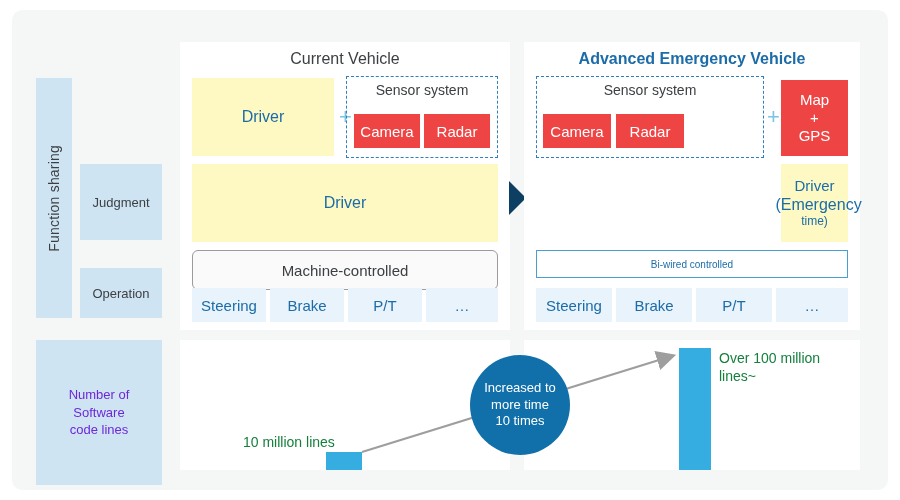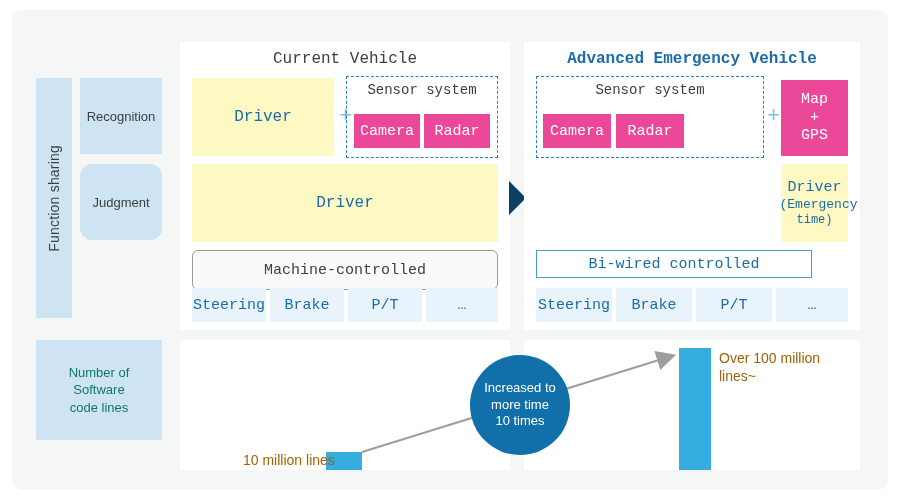--- a/index.html
+++ b/index.html
@@ -40,39 +40,38 @@
   .rowlabel{
     position:absolute;
     left:80px;
     width:82px;
     background:#cfe4f3;
     display:flex;align-items:center;justify-content:center;
     font-size:13px;color:#3c4043;
     text-align:center;
   }
   .rowlabel.r1{top:78px;height:76px;}
-  .rowlabel.r2{top:164px;height:76px;border-radius:12px;}
+  .rowlabel.r2{top:164px;height:76px;}
   .rowlabel.r3{top:268px;height:50px;}
 
   .sw-label{
     position:absolute;
     left:36px;top:340px;
-    width:126px;height:100px;
+    width:126px;height:145px;
     background:#cfe4f3;
     display:flex;align-items:center;justify-content:center;
     text-align:center;
-    font-size:13px;color:#0f766e;
+    font-size:13px;color:#6d28d9;
     line-height:1.35;
   }
 
   
   .panel{
     position:absolute;
     background:#ffffff;
-    font-family:Liberation Mono, monospace;
   }
   .panel-left{left:180px;top:42px;width:330px;height:288px;}
   .panel-right{left:524px;top:42px;width:336px;height:288px;}
   .panel-bottom-left{left:180px;top:340px;width:330px;height:130px;}
   .panel-bottom-right{left:524px;top:340px;width:336px;height:130px;}
 
   .panel-title{
     position:absolute;top:8px;left:0;right:0;
     text-align:center;font-size:16px;
   }
@@ -80,21 +79,21 @@
   .panel-title.blue{color:#1b6ca8;font-weight:bold;}
 
   
   .box{
     position:absolute;
     display:flex;align-items:center;justify-content:center;
     text-align:center;
     box-sizing:border-box;
   }
   .box-lightblue{background:#fef9c3;color:#1b6ca8;}
-  .box-cyan{background:#ec4899;color:#ffffff;}
+  .box-cyan{background:#ef4444;color:#ffffff;}
   .box-navy{background:#0d3f63;color:#ffffff;}
   .box-outline-gray{background:#fafafa;border:1px solid #9b9b9b;color:#3c4043;}
   .box-outline-blue{background:#ffffff;border:1px solid #4a9fd0;color:#1b6ca8;}
   .box-pale{background:#e8f3fb;color:#1b6ca8;}
 
   .dashed{
     position:absolute;
     border:1px dashed #2f7fbf;
     box-sizing:border-box;
     background:transparent;
@@ -124,24 +123,24 @@
   
   .bar{
     position:absolute;
     background:#35ade0;
   }
   .bar-small{left:326px;top:452px;width:36px;height:18px;}
   .bar-big{left:679px;top:348px;width:32px;height:122px;}
 
   .chart-label{
     position:absolute;
-    font-size:14px;color:#a16207;
+    font-size:14px;color:#15803d;
     line-height:1.25;
   }
-  .label-10m{left:243px;top:452px;text-align:center;}
+  .label-10m{left:243px;top:434px;text-align:center;}
   .label-100m{left:719px;top:350px;width:130px;}
 
   .circle{
     position:absolute;
     left:470px;top:355px;
     width:100px;height:100px;
     border-radius:50%;
     background:#1170aa;
     color:#ffffff;
     display:flex;align-items:center;justify-content:center;
@@ -156,25 +155,25 @@
 </head>
 <body>
 
 <div class="stage">
   <div class="frame"></div>
 
   <div class="fn-share">
     <span>Function sharing</span>
   </div>
 
-  <div class="rowlabel r1">
-    <span>Recognition</span>
-  </div>
   <div class="rowlabel r2">
     <span>Judgment</span>
+  </div>
+  <div class="rowlabel r3">
+    <span>Operation</span>
   </div>
 
   <div class="sw-label">
     <div>
       <div>Number of</div>
       <div>Software</div>
       <div>code lines</div>
     </div>
   </div>
 
@@ -238,26 +237,26 @@
       <div>
         <div>Map</div>
         <div>+</div>
         <div>GPS</div>
       </div>
     </div>
 
     <div class="box box-lightblue" style="left:257px;top:122px;width:67px;height:78px;font-size:15px;line-height:1.2;">
       <div>
         <div>Driver</div>
-        <div style="font-size:13px;padding-left:8px;">(Emergency</div>
+        <div style="font-size:16px;padding-left:8px;">(Emergency</div>
         <div style="font-size:12px;">time)</div>
       </div>
     </div>
 
-    <div class="box box-outline-blue" style="left:12px;top:208px;width:276px;height:28px;font-size:15px;">
+    <div class="box box-outline-blue" style="left:12px;top:208px;width:312px;height:28px;font-size:10px;">
       <span>Bi-wired controlled</span>
     </div>
 
     <div class="box box-pale" style="left:12px;top:246px;width:76px;height:34px;font-size:15px;">
       <span>Steering</span>
     </div>
     <div class="box box-pale" style="left:92px;top:246px;width:76px;height:34px;font-size:15px;">
       <span>Brake</span>
     </div>
     <div class="box box-pale" style="left:172px;top:246px;width:76px;height:34px;font-size:15px;">

